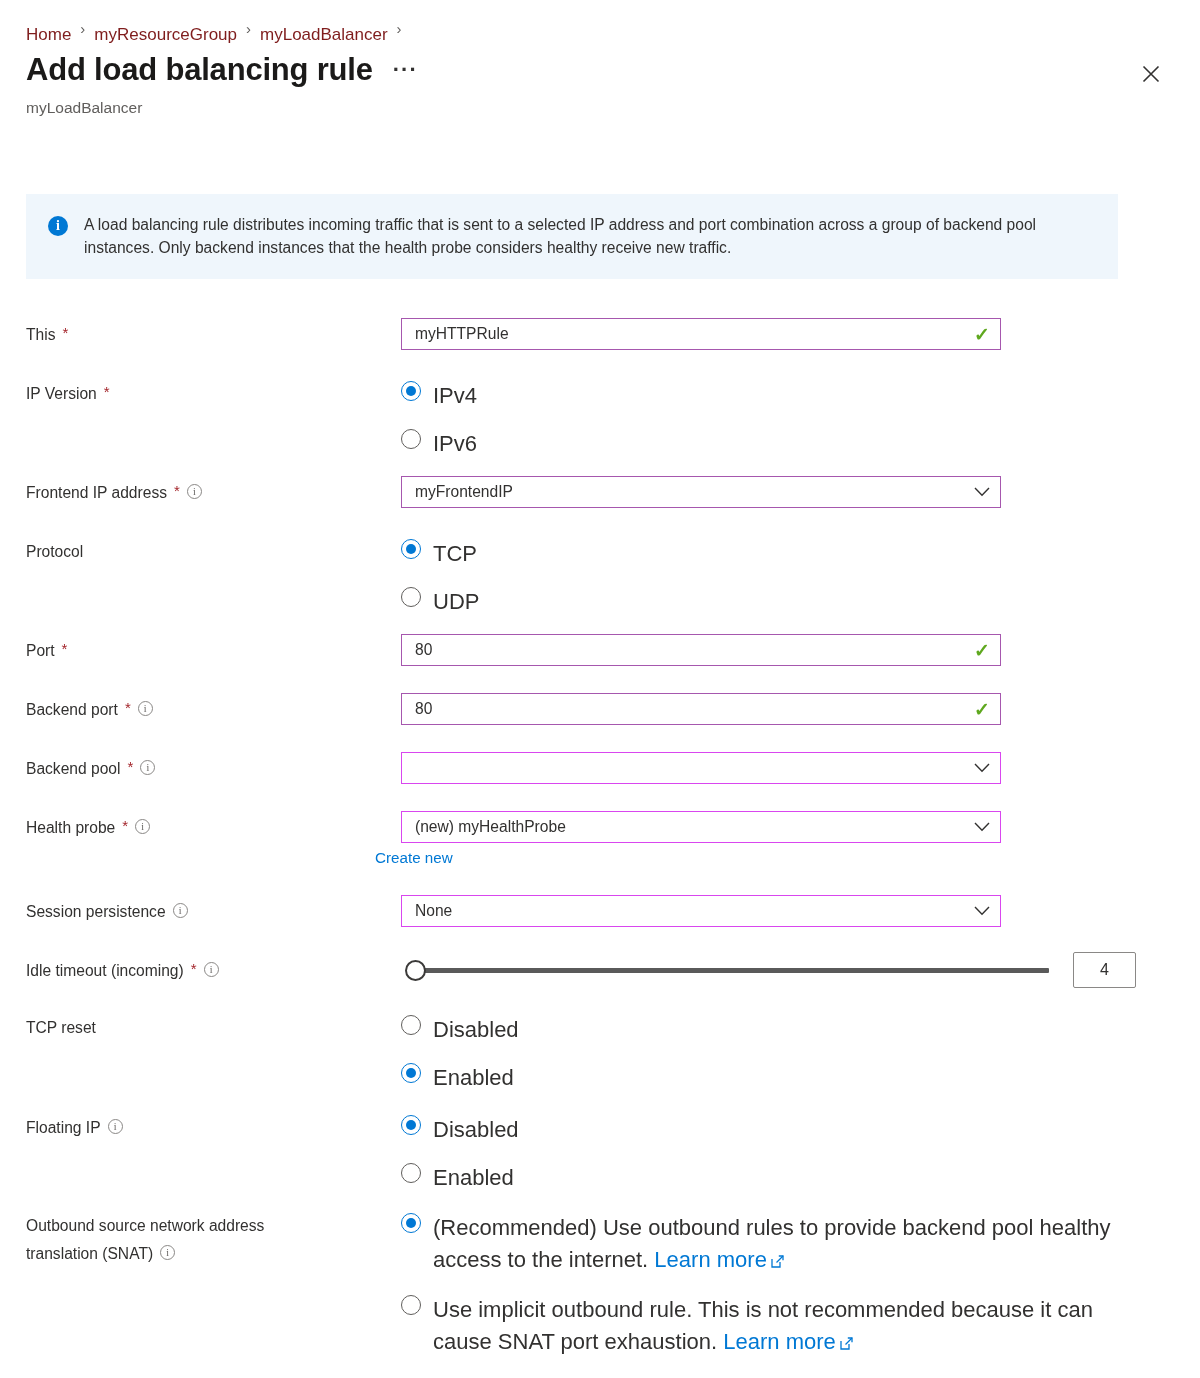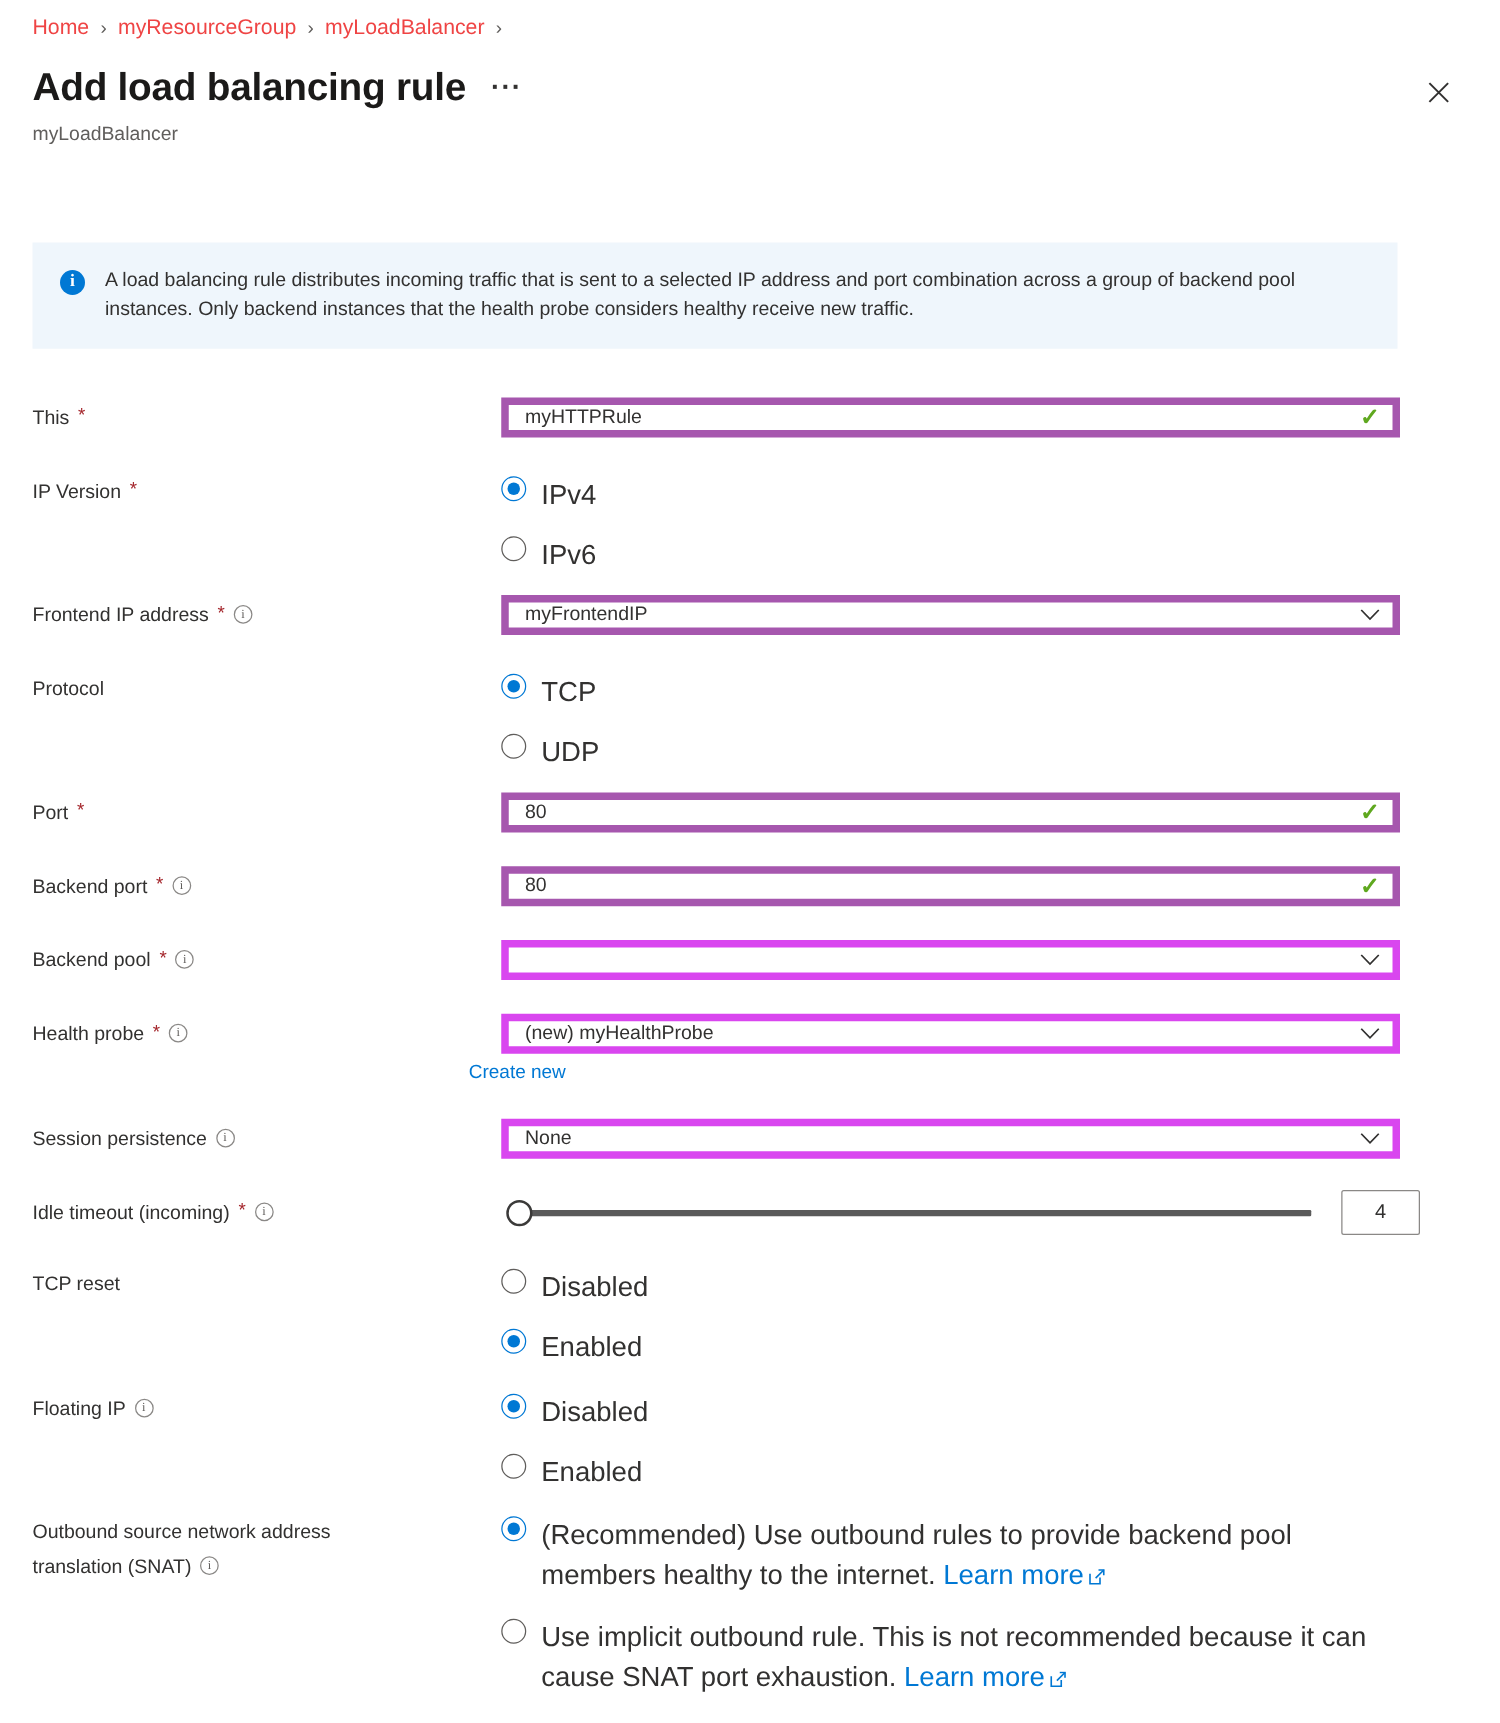--- a/index.html
+++ b/index.html
@@ -17,21 +17,21 @@
   .breadcrumb {
     position: absolute;
     left: 26px; top: 12px;
     font-size: 17px;
     color: #0078d4;
     display: flex;
     align-items: center;
     gap: 9px;
     white-space: nowrap;
   }
-  .bc-link { color: #ef4444; cursor: pointer; }
+  .bc-link { color: #7f1d1d; cursor: pointer; margin-top: 13px; }
   .bc-sep { color: #605e5c; font-size: 15px; }
 
   .page-title {
     position: absolute;
     left: 26px; top: 52px;
     font-size: 31px;
     font-weight: 600;
     letter-spacing: -0.2px;
     color: #1b1a19;
     display: flex;
@@ -114,23 +114,23 @@
     color: #605e5c;
     font-family: "Liberation Serif", serif;
     line-height: 1;
     position: relative; top: 2px;
     flex: 0 0 auto;
   }
 
   .ctrl { position: absolute; left: 375px; }
 
   .field {
-    width: 719px;
+    width: 600px;
     height: 32px;
-    border: 6px solid #d946ef;
+    border: 1px solid #d946ef;
     background: #fff;
     display: flex;
     align-items: center;
     padding: 0 10px 0 13px;
     font-size: 15.6px;
     color: #323130;
     position: relative;
   }
   .field.valid { border-color: #a657ae; }
   .field .val { flex: 1 1 auto; white-space: nowrap; overflow: hidden; }
@@ -444,21 +444,21 @@
   <div class="row" style="top:1212px">
     <div class="lbl" style="top:3px; flex-wrap:wrap; width:340px;">
       <span style="width:340px">Outbound source network address</span>
       <span>translation (SNAT)</span>
       <span class="iico">i</span>
     </div>
     <div class="ctrl" style="width:730px">
       <div class="radio-group" style="gap:18px">
         <div class="radio-opt sel">
           <span class="radio-mark"></span>
-          <span class="radio-label"><span>(Recommended) Use outbound rules to provide backend pool members healthy to the internet.</span> <span class="link">Learn more</span><svg class="ext" width="13" height="13" viewBox="0 0 13 13" aria-hidden="true">
+          <span class="radio-label"><span>(Recommended) Use outbound rules to provide backend pool healthy access to the internet.</span> <span class="link">Learn more</span><svg class="ext" width="13" height="13" viewBox="0 0 13 13" aria-hidden="true">
                 <path d="M1 4 L1 12 L9 12 L9 7" stroke="#0078d4" stroke-width="1.3" fill="none"></path>
                 <path d="M5.5 7.5 L12 1" stroke="#0078d4" stroke-width="1.3" fill="none"></path>
                 <path d="M7.8 1 L12 1 L12 5.2" stroke="#0078d4" stroke-width="1.3" fill="none"></path>
               </svg></span>
         </div>
         <div class="radio-opt">
           <span class="radio-mark"></span>
           <span class="radio-label"><span>Use implicit outbound rule. This is not recommended because it can cause SNAT port exhaustion.</span> <span class="link">Learn more</span><svg class="ext" width="13" height="13" viewBox="0 0 13 13" aria-hidden="true">
                 <path d="M1 4 L1 12 L9 12 L9 7" stroke="#0078d4" stroke-width="1.3" fill="none"></path>
                 <path d="M5.5 7.5 L12 1" stroke="#0078d4" stroke-width="1.3" fill="none"></path>

